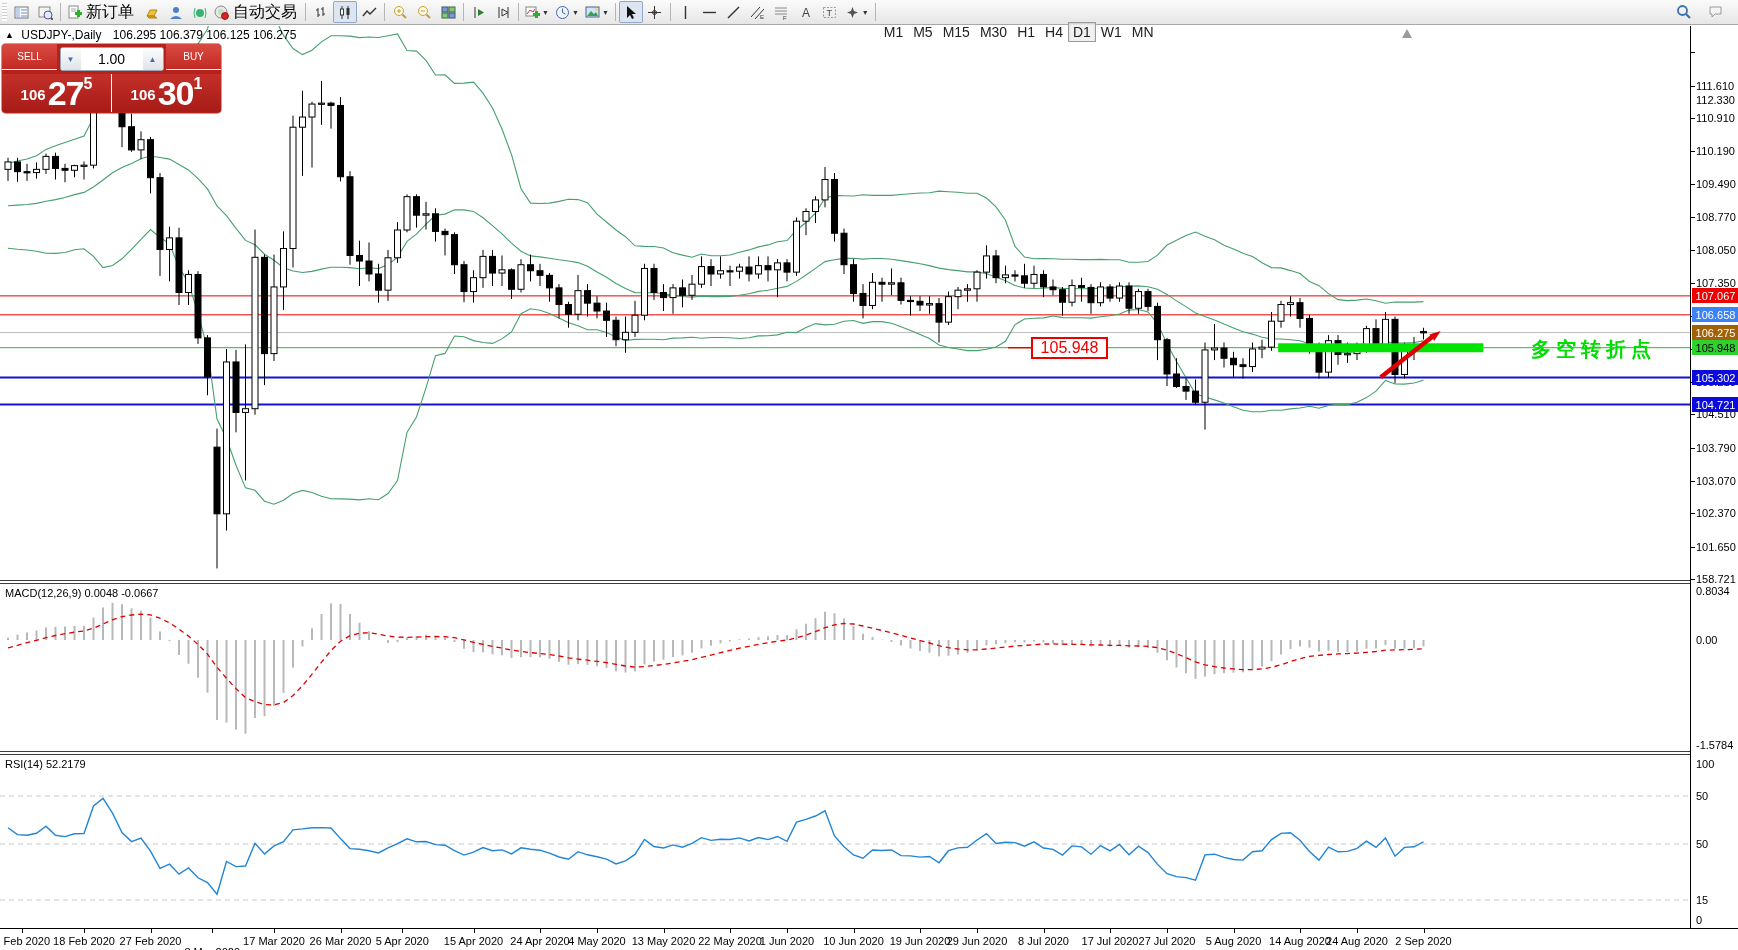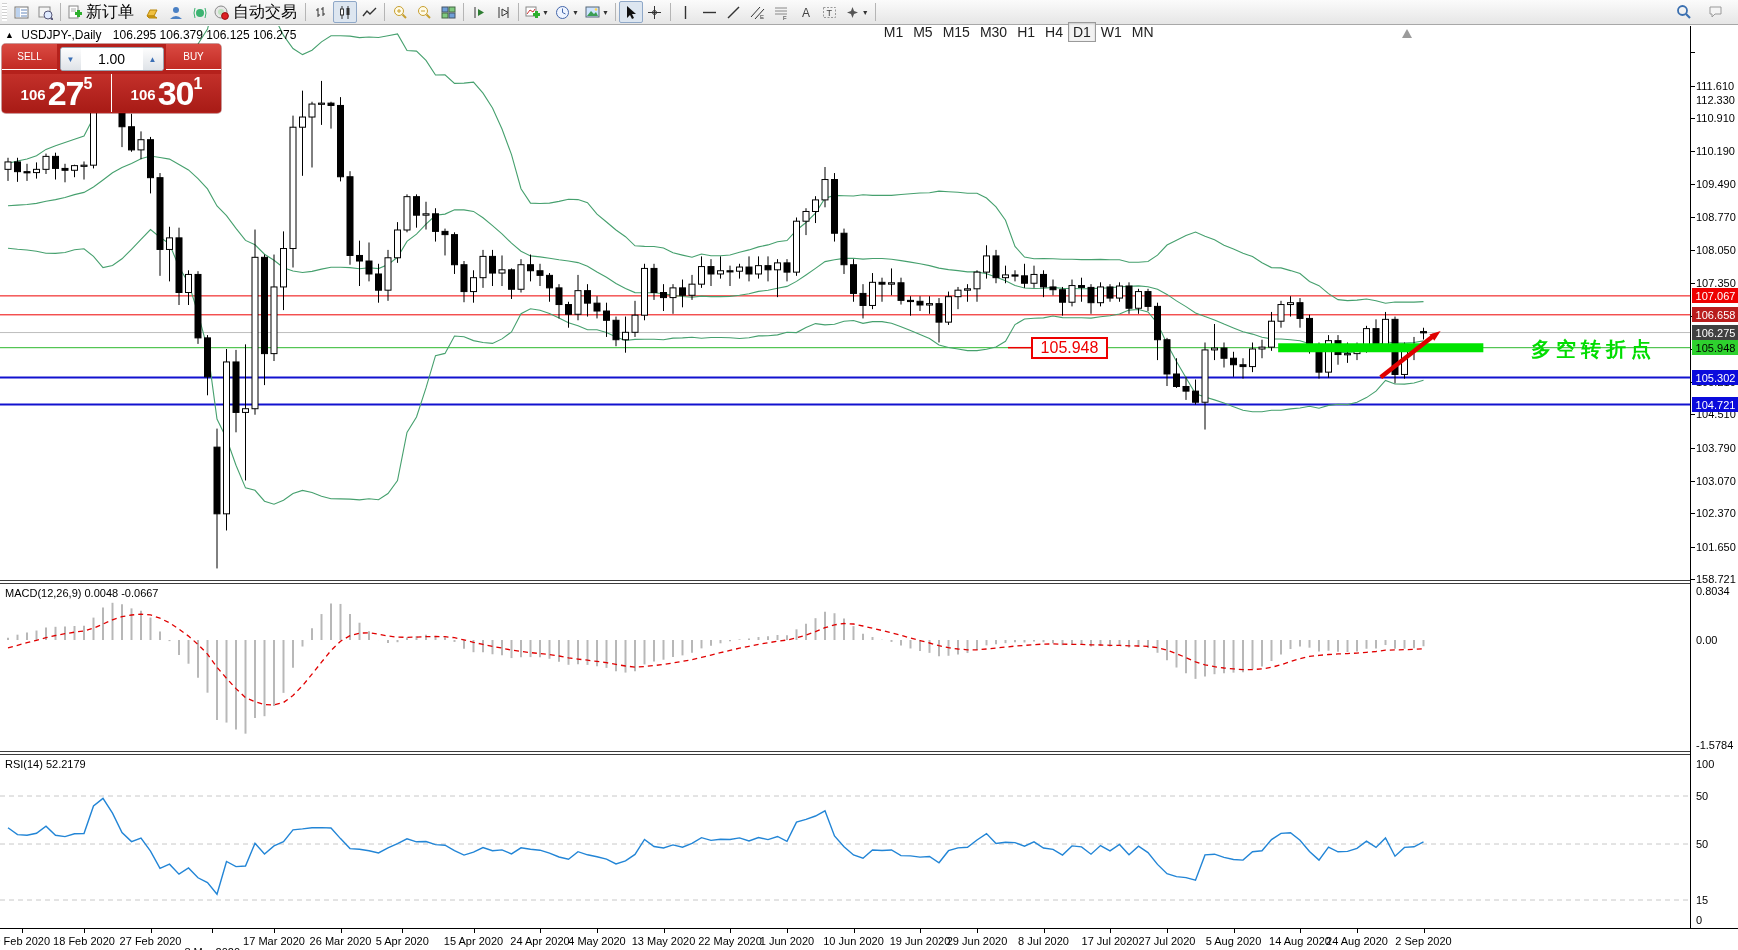--- a/index.html
+++ b/index.html
@@ -857,22 +857,22 @@
       <div class="tick-lab" style="top: 415.607px;">103.790</div>
       <div class="tick-dash" style="top: 454.943px;"></div>
       <div class="tick-lab" style="top: 448.943px;">103.070</div>
       <div class="tick-dash" style="top: 487.353px;"></div>
       <div class="tick-lab" style="top: 481.353px;">102.370</div>
       <div class="tick-dash" style="top: 520.689px;"></div>
       <div class="tick-lab" style="top: 514.689px;">101.650</div>
       <div class="tick-dash" style="top: 553.099px;"></div>
       <div class="tick-lab" style="top: 547.099px;">158.721</div>
       <div class="line-label" style="top: 262.382px; background: rgb(238, 0, 0); color: rgb(255, 255, 255);">107.067</div>
-      <div class="line-label" style="top: 281.319px; background: #b91c1c; color: rgb(255, 255, 255);">106.658</div>
-      <div class="line-label" style="top: 299.051px; background: #404040; color: rgb(255, 255, 255);">106.275</div>
+      <div class="line-label" style="top: 281.319px; background: #3b82f6; color: rgb(255, 255, 255);">106.658</div>
+      <div class="line-label" style="top: 299.051px; background: #a16207; color: rgb(255, 255, 255);">106.275</div>
       <div class="line-label" style="top: 314.192px; background: rgb(46, 209, 46); color: rgb(0, 0, 0);">105.948</div>
       <div class="line-label" style="top: 344.101px; background: rgb(11, 11, 220); color: rgb(255, 255, 255);">105.302</div>
       <div class="line-label" style="top: 371.002px; background: rgb(11, 11, 220); color: rgb(255, 255, 255);">104.721</div>
       <div class="tick-lab" style="top: 559px;">0.8034</div>
       <div class="tick-lab" style="top: 608px;">0.00</div>
       <div class="tick-lab" style="top: 713px;">-1.5784</div>
       <div class="tick-lab" style="top: 732px;">100</div>
       <div class="tick-lab" style="top: 764px;">50</div>
       <div class="tick-lab" style="top: 812px;">50</div>
       <div class="tick-lab" style="top: 868px;">15</div>

